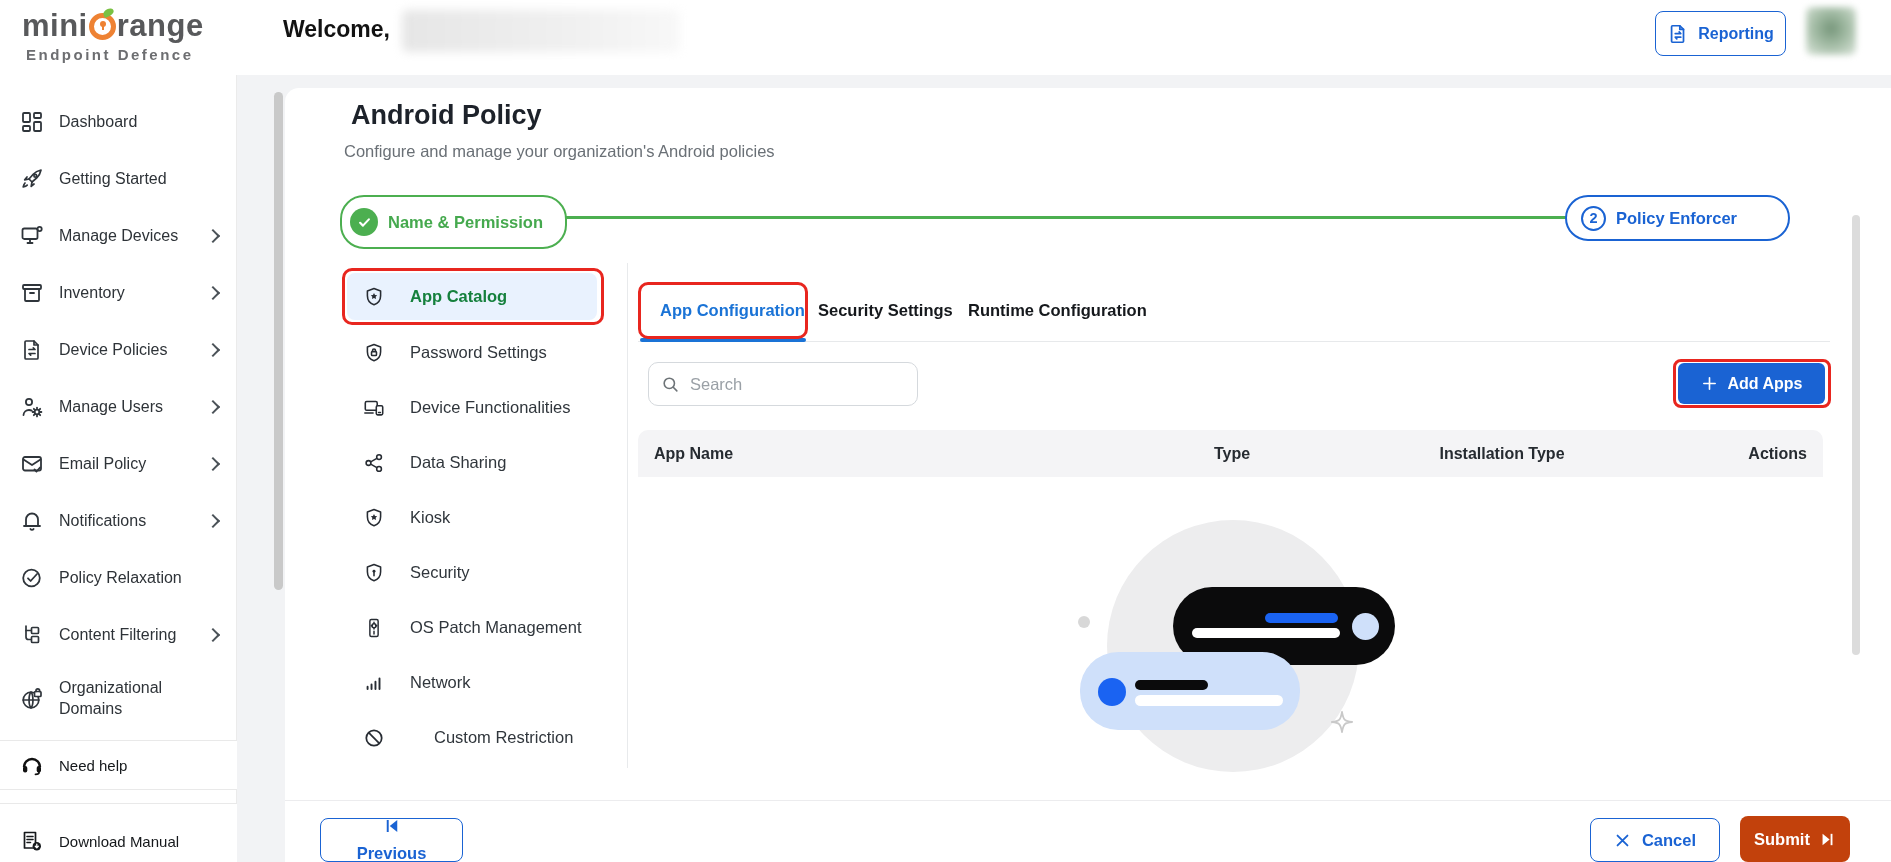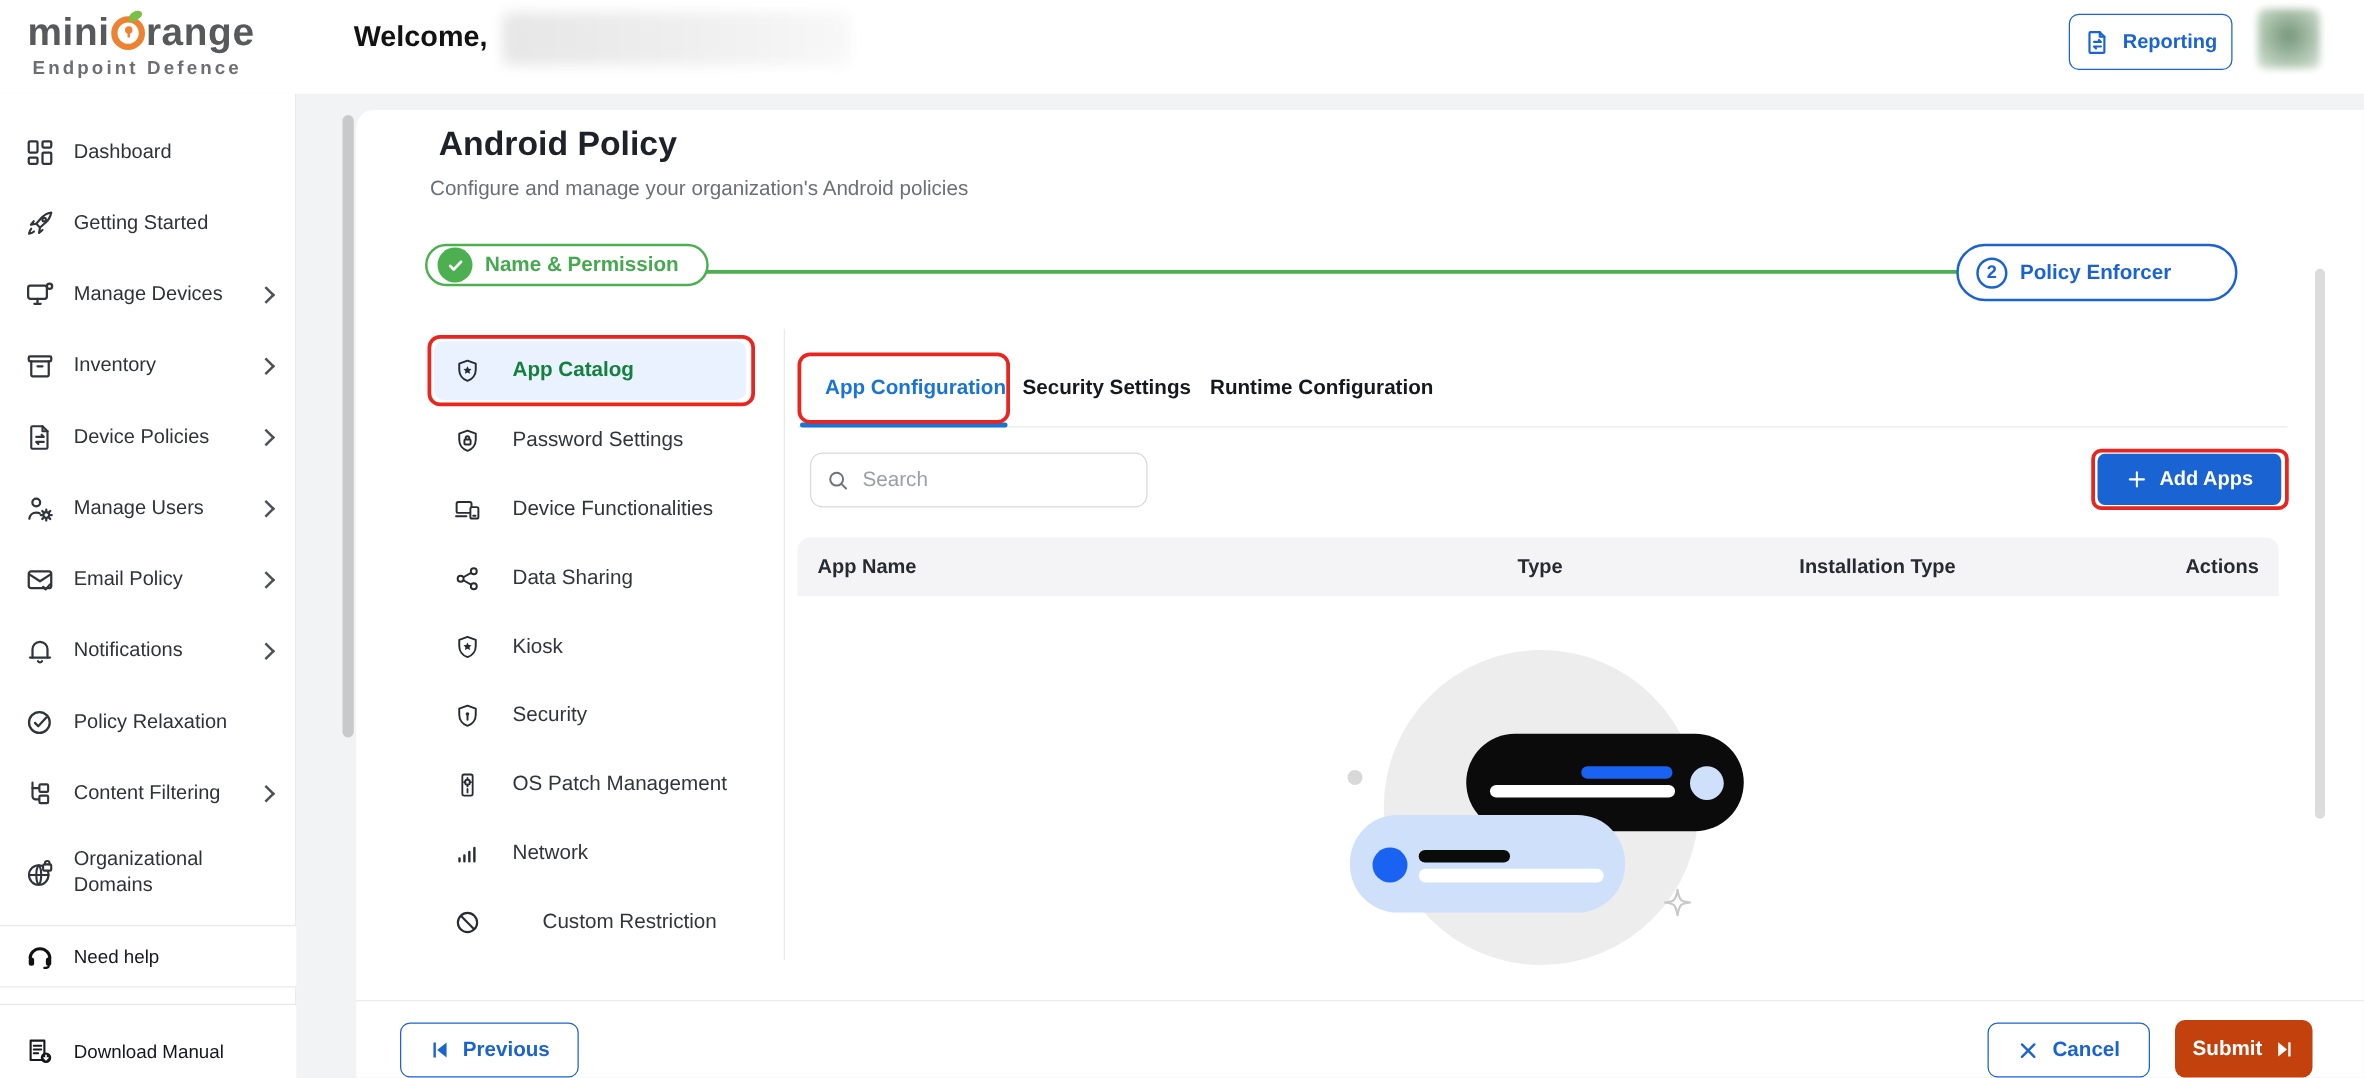--- a/index.html
+++ b/index.html
@@ -39,21 +39,21 @@
 
   
   .left-scrollbar { position:absolute; left:274px; top:92px; width:9px; height:498px; background:#c9c9c9; border-radius:5px; cursor:pointer; z-index:6; }
   .card { position:absolute; left:285px; top:88px; width:1606px; height:774px; background:#ffffff; border-radius:14px 0 0 0; z-index:5; }
 
   .page-title { position:absolute; left:48px; top:12px; font-size:27px; font-weight:bold; color:#1d222a;margin-left:18px; }
   .page-sub { position:absolute; left:48px; top:54px; font-size:16.5px; color:#6a7076;margin-left:11px; }
 
   
   .step-line { position:absolute; left:160px; top:128px; width:1240px; height:3px; background:#4caf50; }
-  .step-pill1 { position:absolute; left:55px; top:107px; height:34px; background:#fff; border:2px solid #4caf50; border-radius:24px;
+  .step-pill1 { position:absolute; left:55px; top:107px; height:54px; background:#fff; border:2px solid #4caf50; border-radius:24px;
                 display:flex; align-items:center; gap:10px; padding:0 22px 0 8px; cursor:pointer; }
   .step-check { width:28px; height:28px; border-radius:50%; background:#4caf50; display:flex; align-items:center; justify-content:center; }
   .step-pill1 .lbl { color:#45a94e; font-size:16.5px; font-weight:bold; }
   .step-pill2 { position:absolute; left:1280px; top:107px; width:225px; height:46px; background:#fff; border:2px solid #1a63d3; border-radius:24px;
                 display:flex; align-items:center; gap:10px; padding:0 18px 0 14px; cursor:pointer; }
   .step-num { width:25px; height:25px; border-radius:50%; border:2px solid #1a63d3; color:#1a63d3; font-size:14.5px; font-weight:bold;
                 display:flex; align-items:center; justify-content:center; }
   .step-pill2 .lbl { color:#1a63d3; font-size:16.5px; font-weight:bold; }
 
   
@@ -105,21 +105,21 @@
   .illus .lp-black { position:absolute; left:75px; top:162px; width:73px; height:10px; border-radius:5px; background:#0b0b0c; }
   .illus .lp-white { position:absolute; left:75px; top:177px; width:148px; height:11px; border-radius:6px; background:#ffffff; }
   .illus .dot { position:absolute; left:18px; top:98px; width:12px; height:12px; border-radius:50%; background:#d8d8d8; }
   .illus .sparkle { position:absolute; left:264px; top:186px; }
 
   .right-scrollbar { position:absolute; left:1567px; top:127px; width:8px; height:440px; background:#dcdcdc; border-radius:4px; cursor:pointer; }
 
   
   .footer-line { position:absolute; left:0px; top:712px; width:1606px; height:1px; background:#ececee; }
   .prev-btn { position:absolute; left:35px; top:730px; width:143px; height:44px; background:#fff; border:1.5px solid #1a63d3; border-radius:8px;
-              color:#1a63d3; font-size:16.5px; font-weight:bold; display:flex; align-items:center; justify-content:center; gap:9px; cursor:pointer; }
+              color:#1a63d3; font-size:16.5px; font-weight:bold; display:flex; align-items:center; justify-content:center; gap:9px; cursor:pointer;flex-direction:column; }
   .cancel-btn { position:absolute; left:1305px; top:730px; width:130px; height:44px; background:#fff; border:1.5px solid #1a63d3; border-radius:8px;
               color:#1a63d3; font-size:16.5px; font-weight:bold; display:flex; align-items:center; justify-content:center; gap:11px; cursor:pointer; }
   .submit-btn { position:absolute; left:1455px; top:728px; width:110px; height:46px; background:#c2410c; border:none; border-radius:8px;
               color:#fff; font-size:16.5px; font-weight:bold; display:flex; align-items:center; justify-content:center; gap:9px; cursor:pointer; }
 </style>
 </head>
 <body>
 
 <div class="header">
   <div class="logo-wrap">

